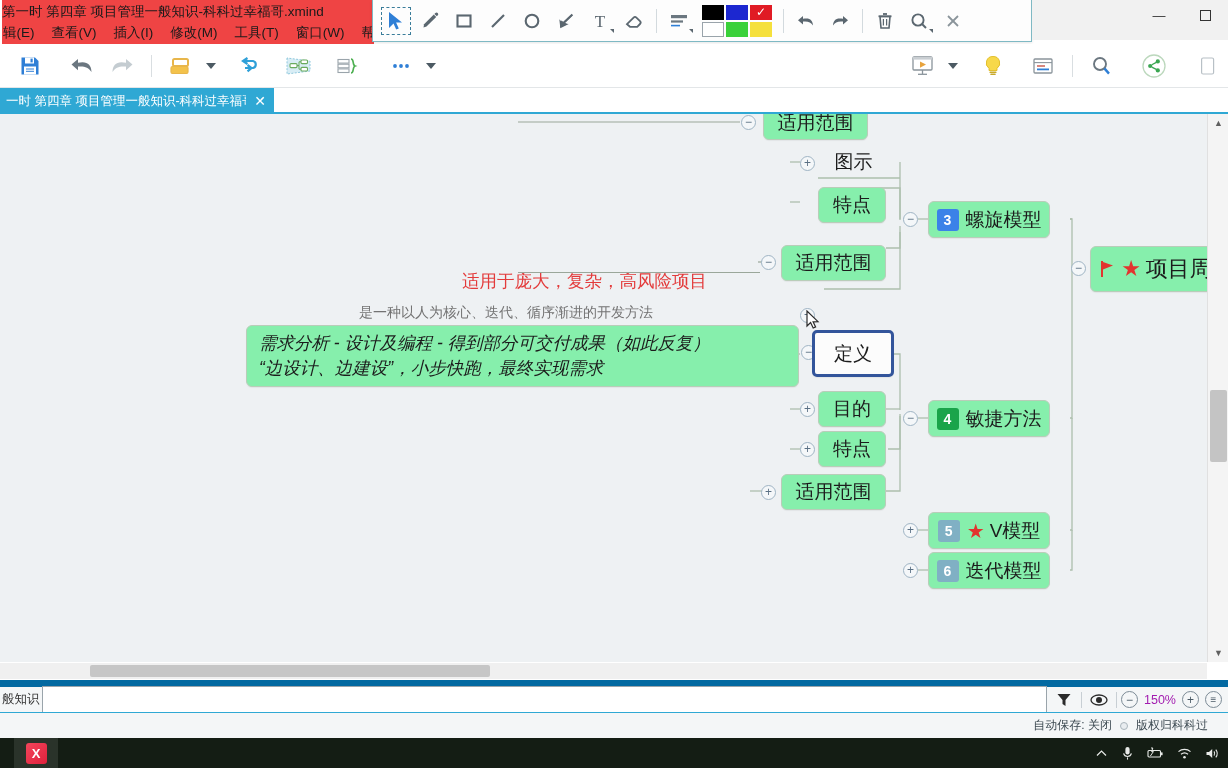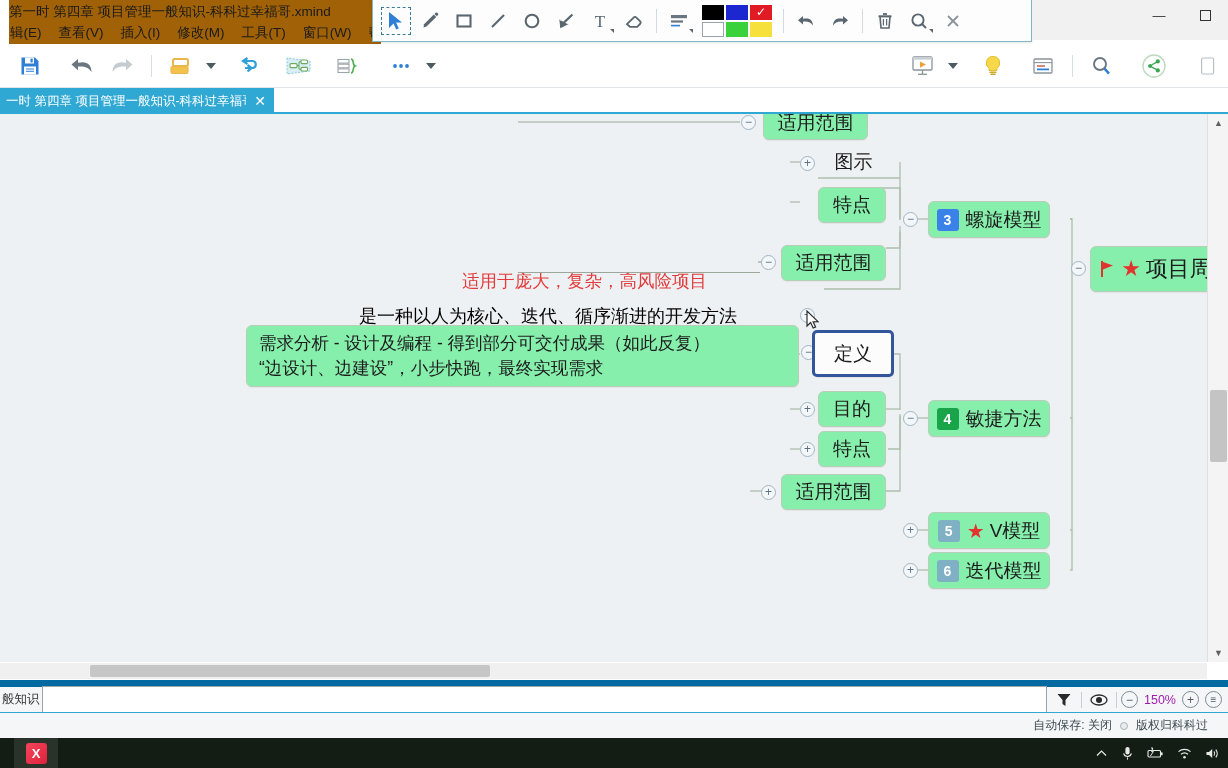--- a/index.html
+++ b/index.html
@@ -6,22 +6,22 @@
   html, body {
     width: 1228px; height: 768px;
     font-family: "Liberation Sans", "DejaVu Sans", sans-serif;
     overflow: hidden;
     background: #ffffff;
   }
   #app { position: relative; width: 1228px; height: 768px; }
 
   
   .title-area {
-    position: absolute; left: 9px; top: 0; width: 372px; height: 44px;
-    background: #a16207;
+    position: absolute; left: 2px; top: 0; width: 372px; height: 44px;
+    background: #ef4444;
   }
   .win-title {
     position: absolute; left: 0; top: 3px;
     font-size: 13.5px; color: #1a1a1a; white-space: nowrap;
   }
   .menubar {
     position: absolute; left: 0; top: 24px;
     display: flex; gap: 15px; white-space: nowrap;
   }
   .menu-item {
@@ -134,21 +134,21 @@
     font-size: 17.5px;
   }
   .underline-node {
     position: absolute; border-bottom: 1px solid #9aa79a;
   }
   .redtext {
     position: absolute; color: #e33b3b; font-size: 17.5px;
     white-space: nowrap; text-align: center;
   }
   .blacktext {
-    position: absolute; color: #000000; font-size: 18px; white-space: nowrap;
+    position: absolute; color: #737373; font-size: 14px; white-space: nowrap;
   }
   .badge {
     display: inline-flex; align-items: center; justify-content: center;
     width: 22px; height: 22px; border-radius: 3px; color: #ffffff;
     font-size: 14px; font-weight: bold; margin-right: 7px;
     font-family: "Liberation Sans", sans-serif;
   }
   .marker-star { color: #e2342f; font-size: 20px; margin-right: 5px; }
   .marker-flag { color: #e2342f; font-size: 19px; margin-right: 3px; }
 
@@ -596,21 +596,21 @@
     <div class="node" style="left:928px; top:87px; width:122px; height:37px;">
       <span class="badge" style="background:#3b82e8">3</span>
       <span>螺旋模型</span>
     </div>
 
     <div class="redtext" style="left:462px; top:131px;margin-top:24px;">适用于庞大，复杂，高风险项目</div>
     <div class="underline-node" style="left:518px; top:158px; width:242px;"></div>
 
     <div class="blacktext" style="left:359px; top:190px;">是一种以人为核心、迭代、循序渐进的开发方法</div>
 
-    <div class="node wide-text" style="left:246px; top:211px; width:553px; height:62px; flex-direction:column; align-items:flex-start; justify-content:center;">
+    <div class="node wide-text" style="left:246px; top:211px; width:553px; height:62px; flex-direction:column; align-items:flex-start; justify-content:center;font-style:italic;">
       <div>需求分析 - 设计及编程 - 得到部分可交付成果（如此反复）</div>
       <div>“边设计、边建设”，小步快跑，最终实现需求</div>
     </div>
 
     <div class="toggle" style="left:801px; top:231px;">−</div>
     <div class="node selected" style="left:812px; top:216px; width:82px; height:47px;">
       <span>定义</span>
     </div>
 
     <div class="toggle" style="left:800px; top:288px;">+</div>

